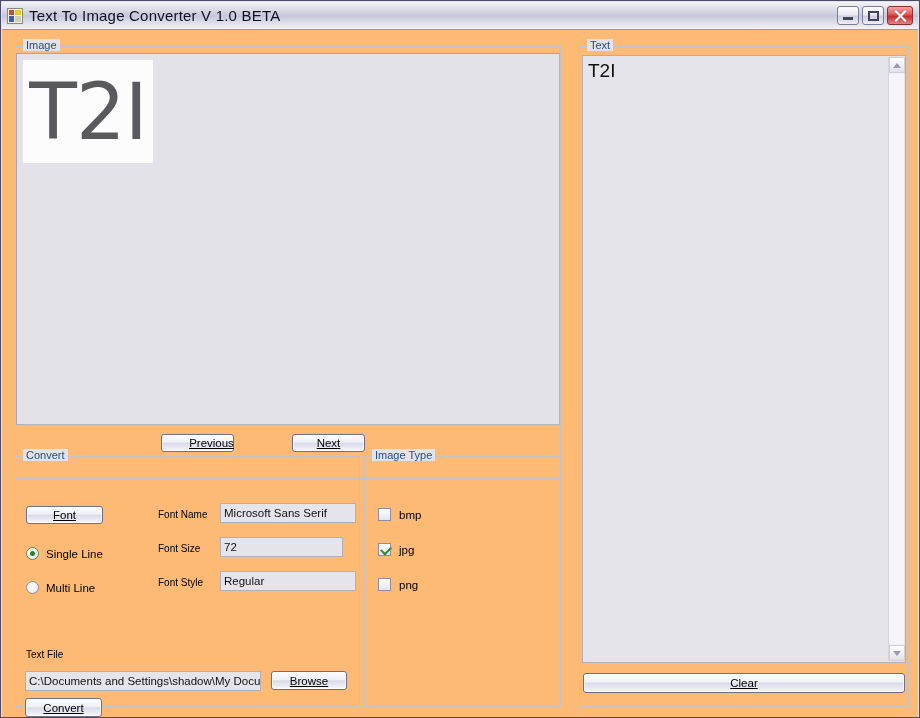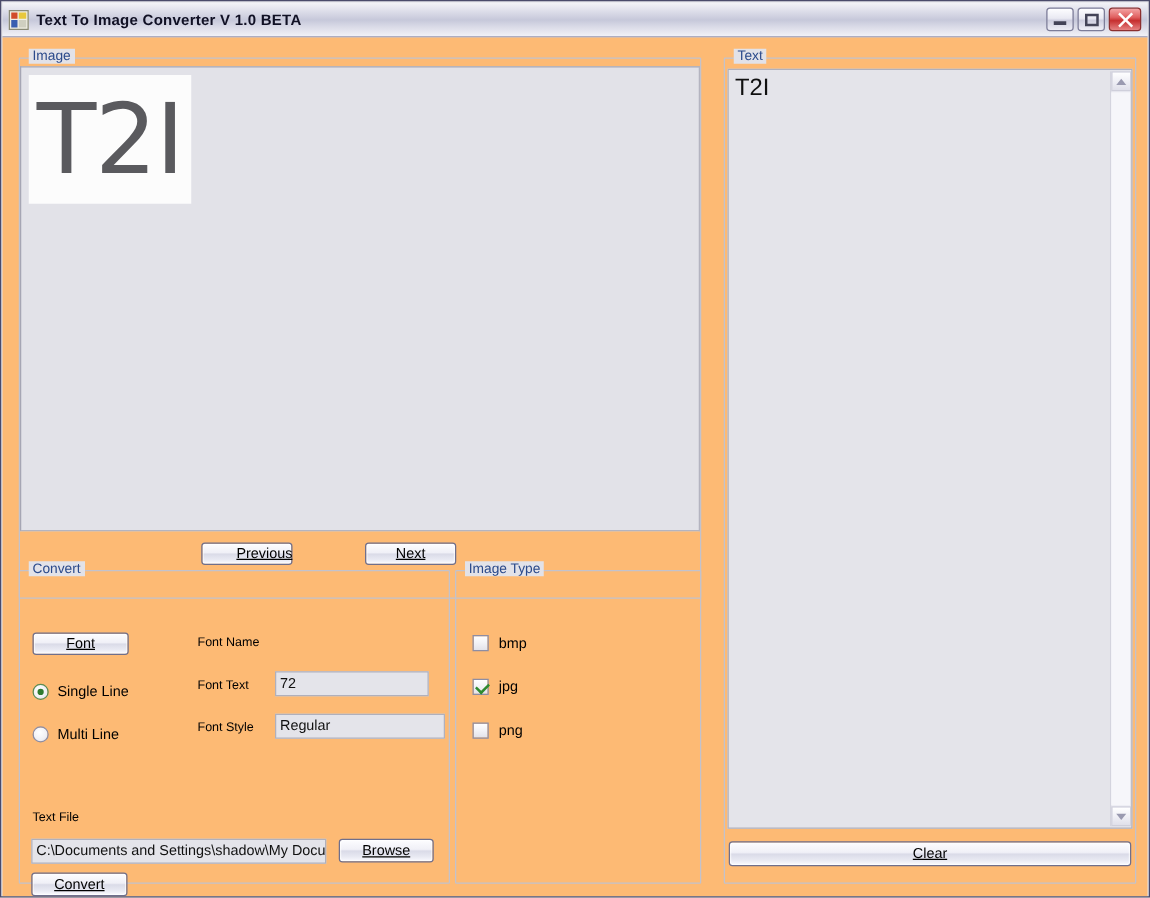--- a/index.html
+++ b/index.html
@@ -33,21 +33,21 @@
     background: #f0efe4;
     border: 1px solid #8a8a76;
   }
   .app-icon i { position: absolute; display: block; }
   .app-icon .p1 { left: 1px; top: 1px; width: 5px; height: 5px; background: #d14b2a; }
   .app-icon .p2 { left: 7px; top: 1px; width: 6px; height: 5px; background: #e8c83c; }
   .app-icon .p3 { left: 1px; top: 7px; width: 5px; height: 6px; background: #3a5fb0; }
   .app-icon .p4 { left: 7px; top: 7px; width: 6px; height: 6px; background: #cfcfc0; }
 
   .title-text {
-    font-size: 12px; font-weight: bold; color: #101024;
+    font-size: 15px; font-weight: normal; color: #101024;
     letter-spacing: .2px; white-space: nowrap;
   }
 
   .win-buttons {
     position: absolute; right: 5px; top: 4px;
     display: flex; gap: 3px; align-items: center;
   }
   .wb {
     width: 22px; height: 19px;
     border: 1px solid #7d7d99;
@@ -275,22 +275,25 @@
       <div class="radio-row" style="left:11px; top:98px;">
         <span class="radio on"></span>
         <span class="rl">Single Line</span>
       </div>
       <div class="radio-row" style="left:11px; top:132px;">
         <span class="radio"></span>
         <span class="rl">Multi Line</span>
       </div>
 
       <div class="flabel" style="left:143px; top:60px;">Font Name</div>
-
-      <div class="flabel" style="left:143px; top:94px;">Font Text</div>
+      <div class="field" style="position:absolute; left:205px; top:54px; width:136px; height:20px;">
+        <span>Microsoft Sans Serif</span>
+      </div>
+
+      <div class="flabel" style="left:143px; top:94px;">Font Size</div>
       <div class="field" style="position:absolute; left:205px; top:88px; width:123px; height:20px;text-align:right;">
         <span>72</span>
       </div>
 
       <div class="flabel" style="left:143px; top:128px;">Font Style</div>
       <div class="field" style="position:absolute; left:205px; top:122px; width:136px; height:20px;">
         <span>Regular</span>
       </div>
 
       <div class="flabel" style="left:11px; top:200px;">Text File</div>

